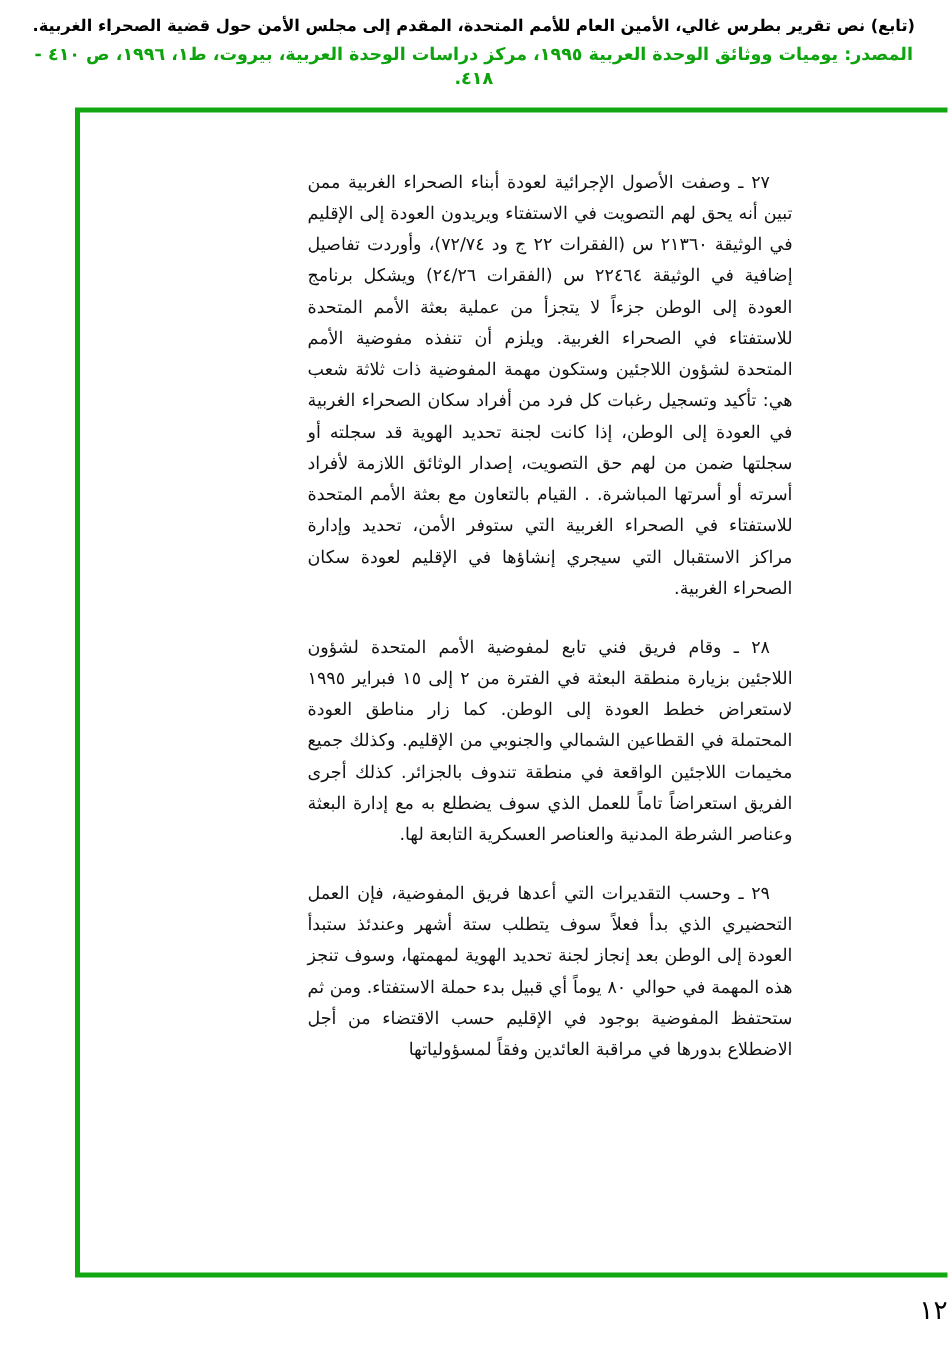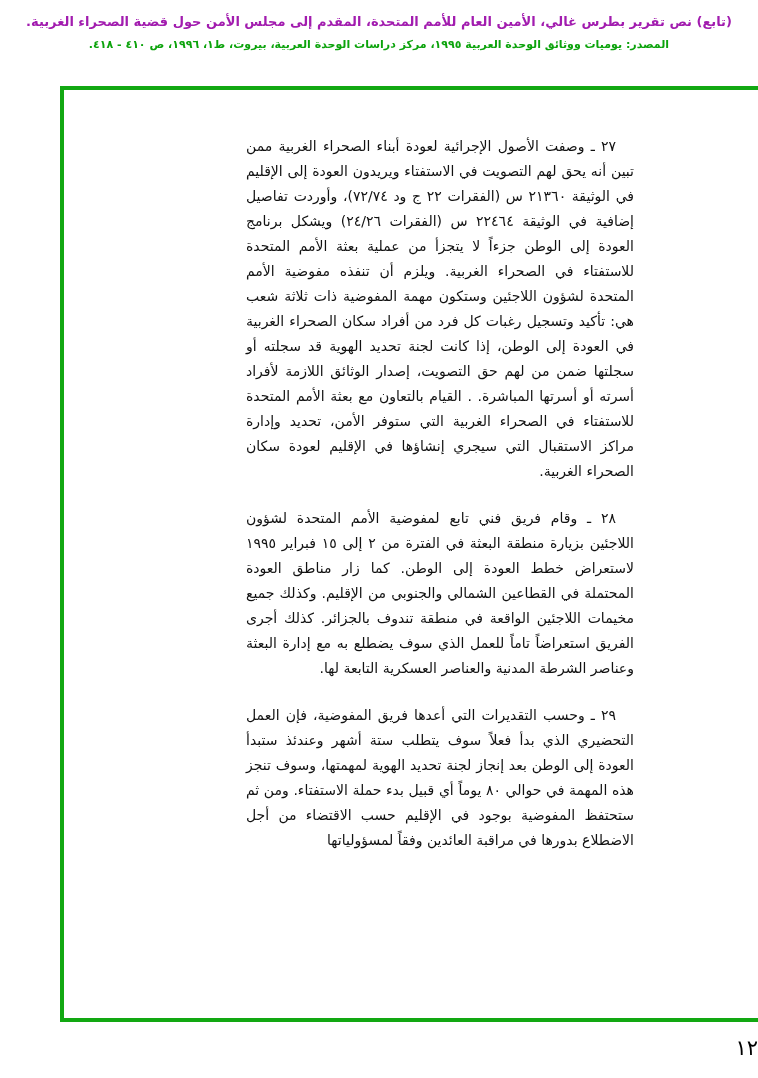--- a/index.html
+++ b/index.html
@@ -21,26 +21,26 @@
     background: #ffffff;
     box-sizing: border-box;
   }
   .doc-header {
     padding-top: 12px;
     text-align: center;
   }
   .doc-header .title-line {
     font-size: 13px;
     font-weight: bold;
-    color: #a21caf;
+    color: #000000;
     line-height: 20px;
     padding: 0 4px;
   }
   .doc-header .source-line {
-    font-size: 11px;
+    font-size: 14px;
     font-weight: bold;
     color: #0ca30c;
     line-height: 19px;
     padding: 0 14px;
     margin-top: 3px;
   }
   .content-frame {
     position: absolute;
     left: 60px;
     top: 86px;

